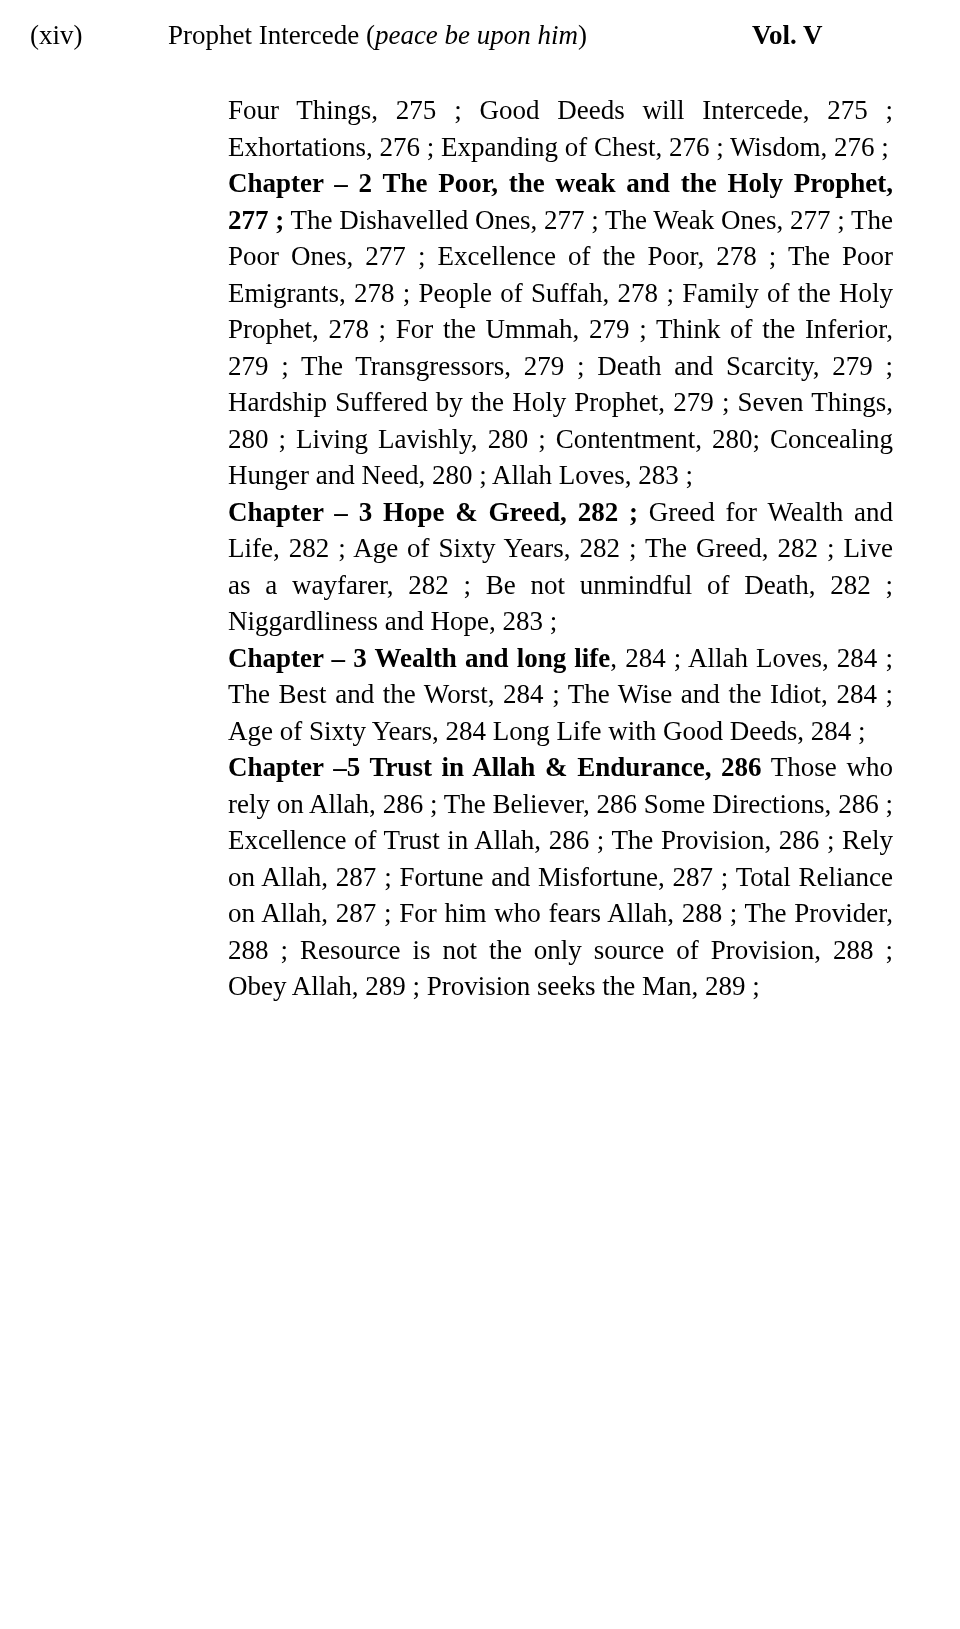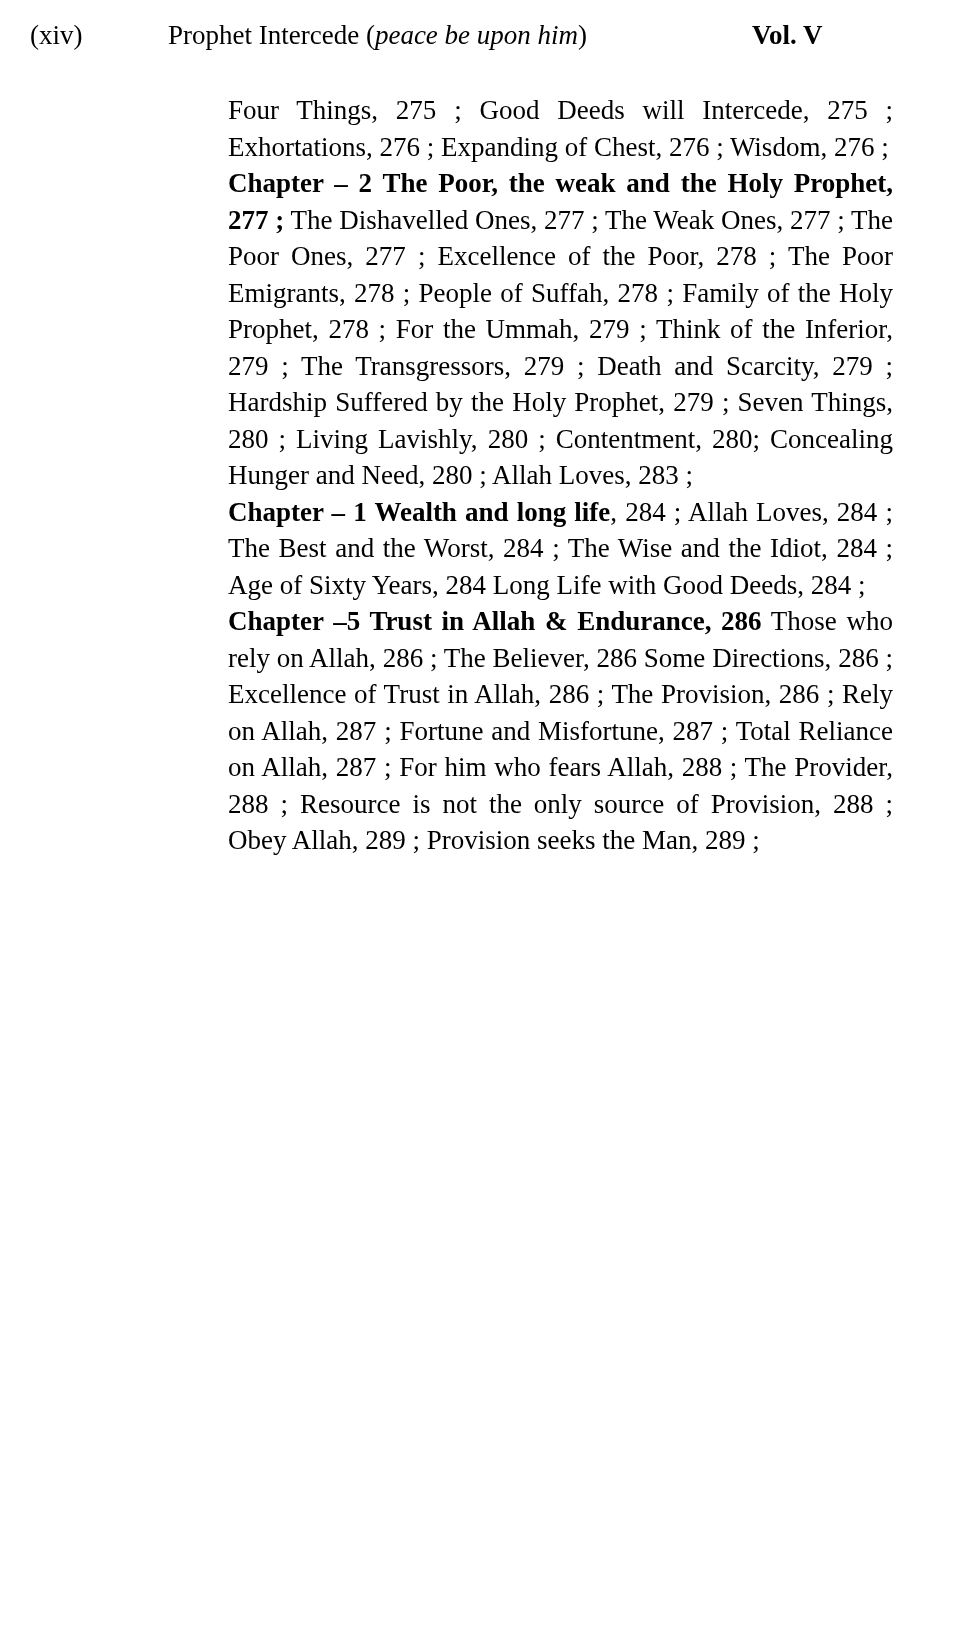--- a/index.html
+++ b/index.html
@@ -86,20 +86,21 @@
     <span class="runtitle"><span>Prophet Intercede (</span><span class="ital">peace be upon him</span><span>)</span></span>
     <span class="vol">Vol. V</span>
   </div>
 
   <div class="toc">
 
     <p class="entry-block"><span class="b"></span><span>Four Things, 275 ; Good Deeds will Intercede, 275 ; Exhortations, 276 ; Expanding of Chest, 276 ; Wisdom, 276 ;</span></p>
 
     <p class="entry-block"><span class="b">Chapter – 2 The Poor, the weak and the Holy Prophet, 277 ;</span><span> The Dishavelled Ones, 277 ; The Weak Ones, 277 ; The Poor Ones, 277 ; Excellence of the Poor, 278 ; The Poor Emigrants, 278 ; People of Suffah, 278 ; Family of the Holy Prophet, 278 ; For the Ummah, 279 ; Think of the Inferior, 279 ; The Transgressors, 279 ; Death and Scarcity, 279 ; Hardship Suffered by the Holy Prophet, 279 ; Seven Things, 280 ; Living Lavishly, 280 ; Contentment, 280; Concealing Hunger and Need, 280 ; Allah Loves, 283 ;</span></p>
 
+    <p class="entry-block"><span class="b">Chapter – 3 Hope &amp; Greed, 282 ;</span><span> Greed for Wealth and Life, 282 ; Age of Sixty Years, 282 ; The Greed, 282 ; Live as a wayfarer, 282 ; Be not unmindful of Death, 282 ; Niggardliness and Hope, 283 ;</span></p>
 
-    <p class="entry-block"><span class="b">Chapter – 1 Wealth and long life</span><span>, 284 ; Allah Loves, 284 ; The Best and the Worst, 284 ; The Wise and the Idiot, 284 ; Age of Sixty Years, 284 Long Life with Good Deeds, 284 ;</span></p>
+    <p class="entry-block"><span class="b">Chapter – 3 Wealth and long life</span><span>, 284 ; Allah Loves, 284 ; The Best and the Worst, 284 ; The Wise and the Idiot, 284 ; Age of Sixty Years, 284 Long Life with Good Deeds, 284 ;</span></p>
 
     <p class="entry-block"><span class="b">Chapter –5 Trust in Allah &amp; Endurance, 286</span><span> Those who rely on Allah, 286 ; The Believer, 286 Some Directions, 286 ; Excellence of Trust in Allah, 286 ; The Provision, 286 ; Rely on Allah, 287 ; Fortune and Misfortune, 287 ; Total Reliance on Allah, 287 ; For him who fears Allah, 288 ; The Provider, 288 ; Resource is not the only source  of Provision, 288 ; Obey Allah, 289 ; Provision seeks the Man, 289 ;</span></p>
 
 
   </div>
 </div>
 
 </body></html>

